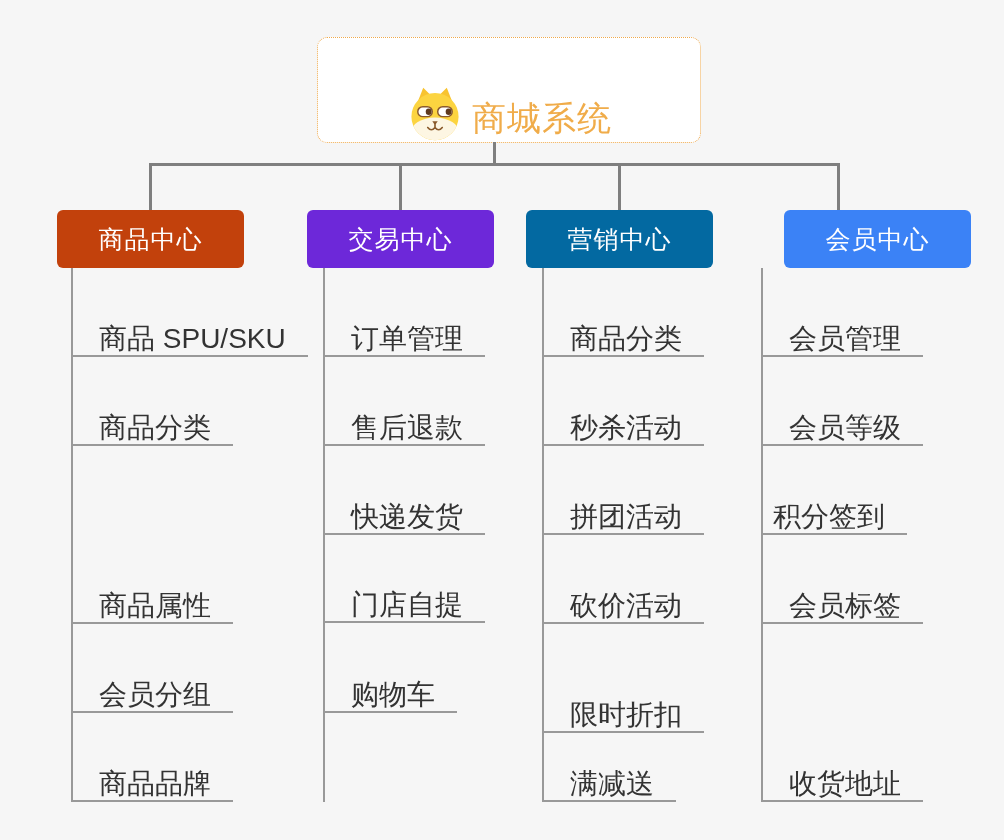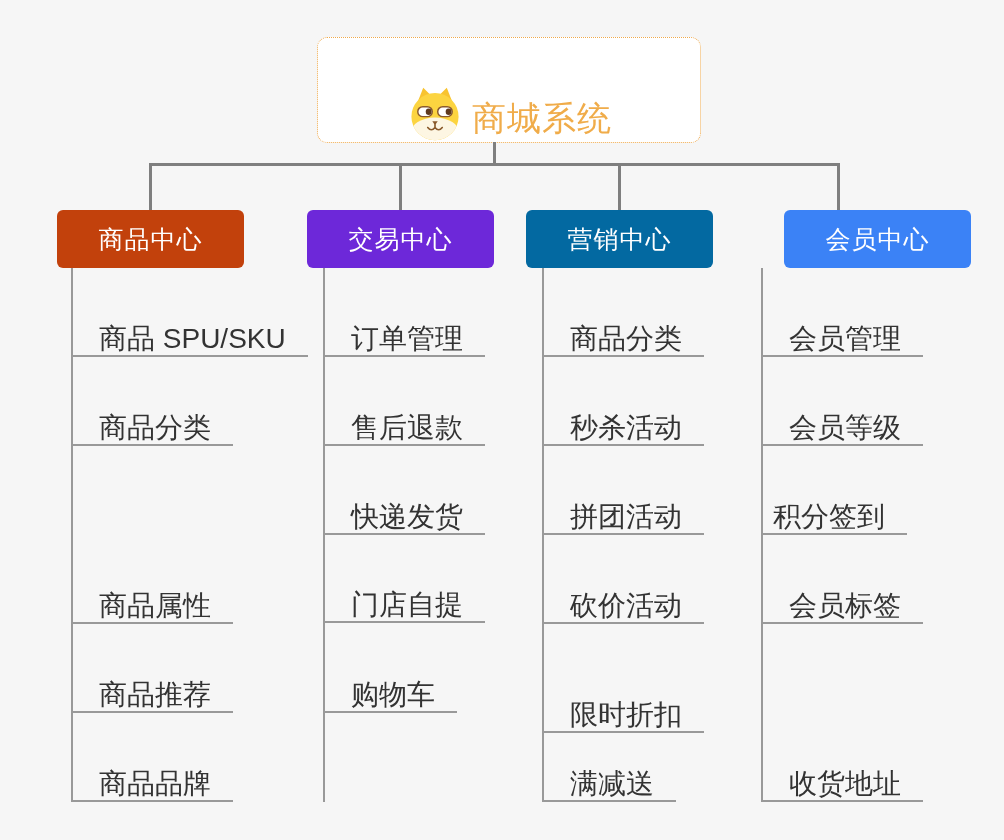--- a/index.html
+++ b/index.html
@@ -84,21 +84,21 @@
   <div class="line hbar"></div>
 
   <div id="branches">
       <div class="line drop" style="left: 149px;"></div>
       <div class="branch-box" style="left: 57px; background: #c2410c;">商品中心</div>
       <div class="column" style="left: 71px;">
         <div class="spine"></div>
         <div class="sub-item" style="top: 54px;">商品 SPU/SKU</div>
         <div class="sub-item" style="top: 143px;">商品分类</div>
         <div class="sub-item" style="top: 321px;">商品属性</div>
-        <div class="sub-item" style="top: 410px;">商品推荐</div>
+        <div class="sub-item" style="top: 410px;">会员分组</div>
         <div class="sub-item" style="top: 499px;">商品品牌</div>
       </div>
       <div class="line drop" style="left: 399px;"></div>
       <div class="branch-box" style="left: 307px; background: #6d28d9;">交易中心</div>
       <div class="column" style="left: 323px;">
         <div class="spine"></div>
         <div class="sub-item" style="top: 54px;">订单管理</div>
         <div class="sub-item" style="top: 143px;">售后退款</div>
         <div class="sub-item" style="top: 232px;">快递发货</div>
         <div class="sub-item" style="top: 320px;">门店自提</div>

